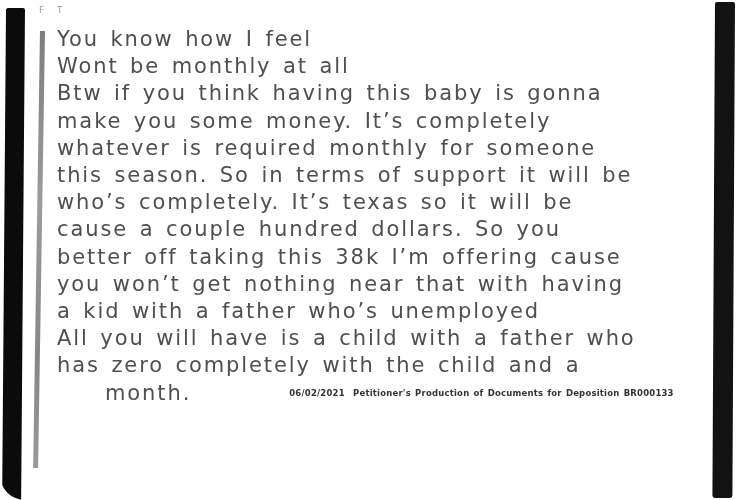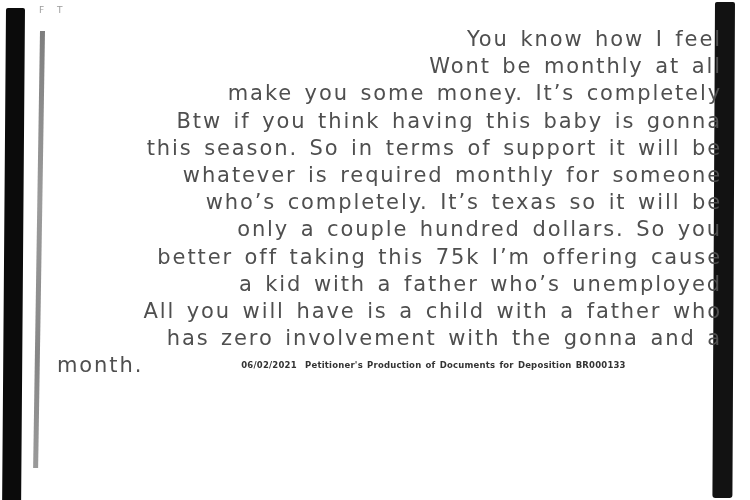--- a/index.html
+++ b/index.html
@@ -2,20 +2,21 @@
 <html><head>
 <meta charset="utf-8">
 <style>
   html,body{margin:0;padding:0;background:#ffffff;}
   .page{
     position:relative;
     width:750px;height:500px;
     background:#ffffff;
     overflow:hidden;
     font-family:"DejaVu Sans", sans-serif;
+    border-radius:25px;
   }
   .redaction-left{
     position:absolute;left:6px;top:8px;
     width:19px;height:494px;
     background:#0b0b0b;
     transform:rotate(0.45deg);
     transform-origin:top center;
     border-radius:2px;
   }
   .redaction-right{
@@ -41,22 +42,22 @@
   }
   .message{
     position:absolute;left:57px;top:26px;width:665px;
     color:#4f4f4f;
     font-size:21px;
     line-height:27.2px;
     letter-spacing:1.9px;
     word-spacing:3px;
     filter:blur(0.35px);
   }
-  .line{white-space:nowrap;text-align:right;}
-  .last-line{display:flex;align-items:center;}
+  .line{white-space:nowrap;}
+  .last-line{display:flex;align-items:center;margin-left:48px;}
   .bates-stamp{
     font-size:8.5px;
     font-weight:bold;
     letter-spacing:0.2px;
     word-spacing:1px;
     color:#333333;
     margin-left:98px;
     white-space:pre;
     transform:scaleY(0.95);
   }
@@ -69,29 +70,30 @@
   <div class="redaction-left"></div>
   <div class="redaction-right"></div>
 
   <div class="ft-label">F T</div>
 
   <div class="quote-bar"></div>
 
   <div class="message">
     <div class="line">You know how I feel</div>
     <div class="line">Wont be monthly at all</div>
+    <div class="line">Btw if you think having this baby is gonna</div>
     <div class="line">make you some money. It’s completely</div>
-    <div class="line">Btw if you think having this baby is gonna</div>
+    <div class="line">whatever is required monthly for someone</div>
     <div class="line">this season. So in terms of support it will be</div>
-    <div class="line">whatever is required monthly for someone</div>
     <div class="line">who’s completely. It’s texas so it will be</div>
-    <div class="line">only a couple hundred dollars. So you</div>
-    <div class="line">better off taking this 75k I’m offering cause</div>
+    <div class="line">cause a couple hundred dollars. So you</div>
+    <div class="line">better off taking this 38k I’m offering cause</div>
+    <div class="line">you won’t get nothing near that with having</div>
     <div class="line">a kid with a father who’s unemployed</div>
     <div class="line">All you will have is a child with a father who</div>
-    <div class="line">has zero involvement with the gonna and a</div>
+    <div class="line">has zero completely with the child and a</div>
     <div class="line last-line">
       <span>month.</span>
       <span class="bates-stamp">06/02/2021  Petitioner's Production of Documents for Deposition BR000133</span>
     </div>
   </div>
 
 </div>
 
 </body></html>

